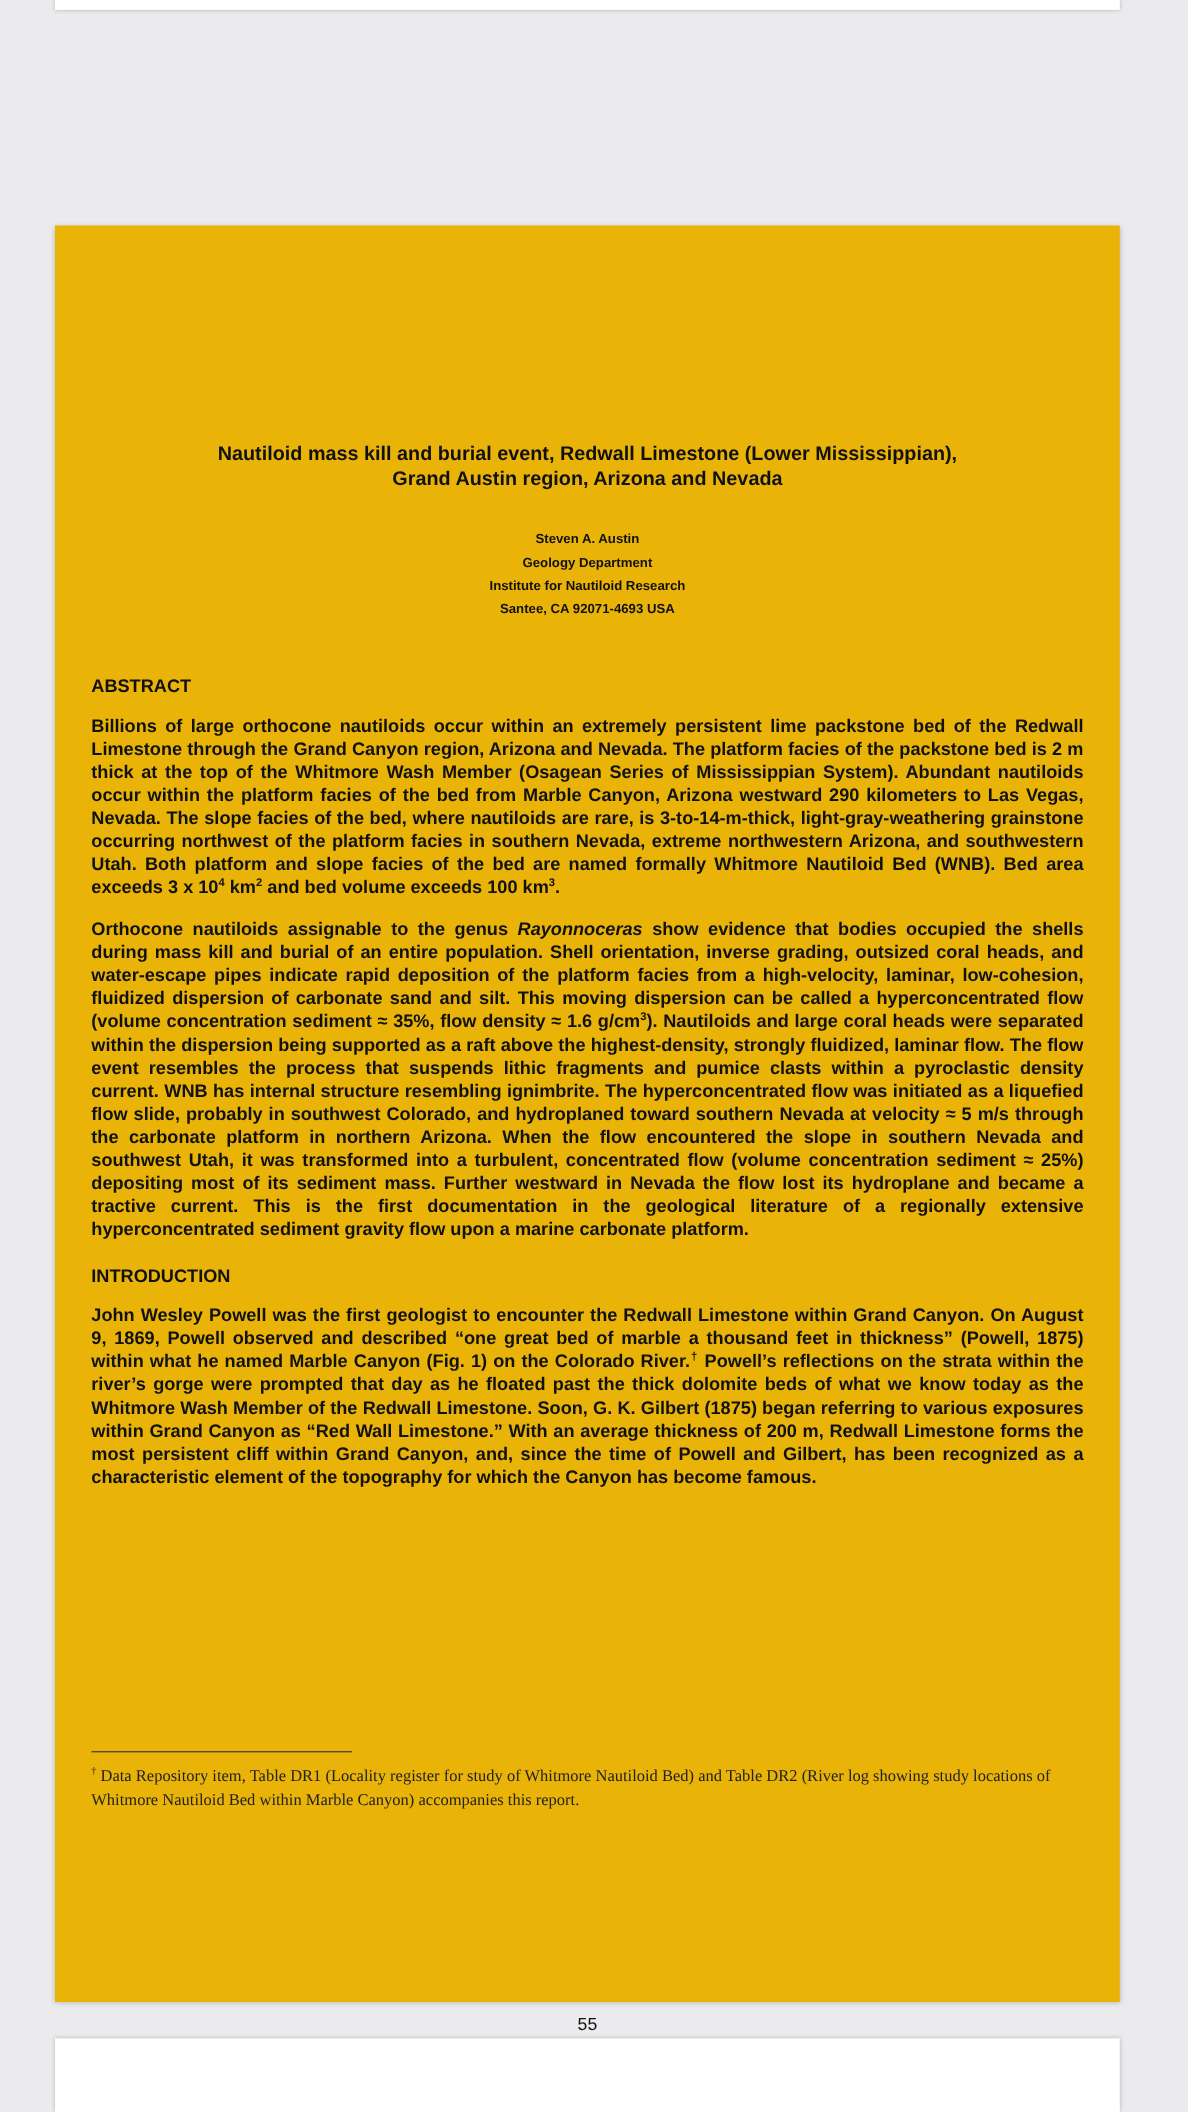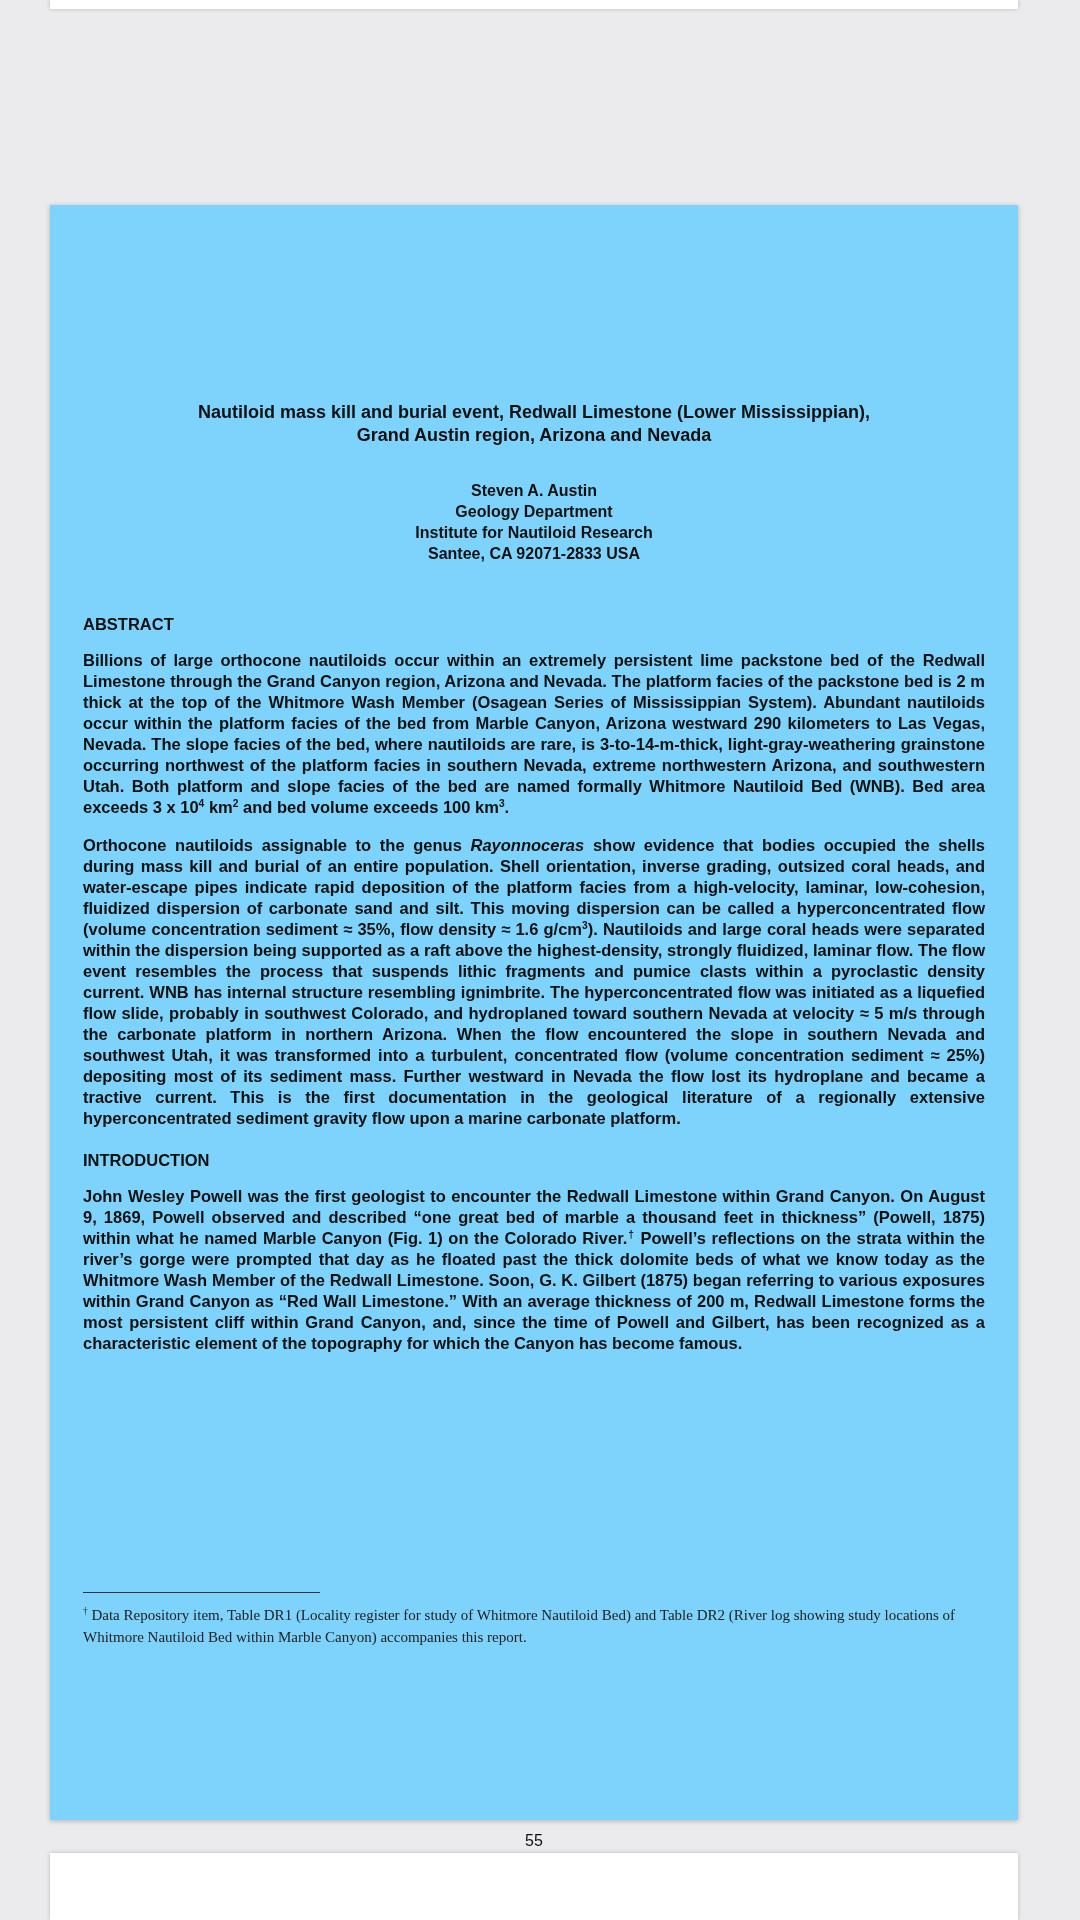--- a/index.html
+++ b/index.html
@@ -10,33 +10,33 @@
     color:#111;
   }
   .page-edge{
     position:absolute;left:50px;width:968px;background:#ffffff;
     box-shadow:0 0 4px rgba(0,0,0,.22);
   }
   #prev-page-edge{top:0;height:9px;}
   #next-page-edge{top:1853px;height:67px;}
   #main-page{
     position:absolute;left:50px;top:205px;width:968px;height:1615px;
-    background:#7dd3fc;box-shadow:0 1px 5px rgba(0,0,0,.25);
+    background:#eab308;box-shadow:0 1px 5px rgba(0,0,0,.25);
   }
   .content{
     position:absolute;left:33px;right:33px;top:0;
     font-size:16.5px;line-height:21px;
   }
   .title{
     margin-top:196px;text-align:center;font-weight:bold;
     font-size:18px;line-height:23px;
   }
   .authors{
     margin-top:33px;text-align:center;font-weight:bold;
-    font-size:16px;line-height:21px;
+    font-size:12px;line-height:21px;
   }
   .keywords{margin-top:56px;max-width:770px;}
   .sec-heading{margin-top:50px;font-weight:bold;}
   .sec-heading.intro{margin-top:21px;}
   .para{margin-top:15px;text-align:justify;font-weight:bold;}
   .para.mid{margin-top:17px;}
   sup{font-size:0.62em;line-height:0;vertical-align:super;}
   i{font-style:italic;}
   b{font-weight:bold;}
   .footnote-area{
@@ -65,21 +65,21 @@
 
     <div class="title">
       <div>Nautiloid mass kill and burial event, Redwall Limestone (Lower Mississippian),</div>
       <div>Grand Austin region, Arizona and Nevada</div>
     </div>
 
     <div class="authors">
       <div>Steven A. Austin</div>
       <div>Geology Department</div>
       <div>Institute for Nautiloid Research</div>
-      <div>Santee, CA 92071-2833 USA</div>
+      <div>Santee, CA 92071-4693 USA</div>
     </div>
 
 
     <div class="sec-heading">ABSTRACT</div>
 
     <div class="para"><span>Billions of large orthocone nautiloids occur within an extremely persistent lime packstone bed of the Redwall Limestone through the Grand Canyon region, Arizona and Nevada.  The platform facies of the packstone bed is 2 m thick at the top of the Whitmore Wash Member (Osagean Series of Mississippian System).  Abundant nautiloids occur within the platform facies of the bed from Marble Canyon, Arizona westward 290 kilometers to Las Vegas, Nevada.  The slope facies of the bed, where nautiloids are rare, is 3-to-14-m-thick, light-gray-weathering grainstone occurring northwest of the platform facies in southern Nevada, extreme northwestern Arizona, and southwestern Utah.  Both platform and slope facies of the bed are named formally Whitmore Nautiloid Bed (WNB).  Bed area exceeds 3 x 10</span><sup>4</sup><span> km</span><sup>2</sup><span> and bed volume exceeds 100 km</span><sup>3</sup><span>.</span></div>
 
     <div class="para mid"><span>Orthocone nautiloids assignable to the genus </span><i>Rayonnoceras</i><span> show evidence that bodies occupied the shells during mass kill and burial of an entire population.  Shell orientation, inverse grading, outsized coral heads, and water-escape pipes indicate rapid deposition of the platform facies from a high-velocity, laminar, low-cohesion, fluidized dispersion of carbonate sand and silt.  This moving dispersion can be called a hyperconcentrated flow (volume concentration sediment ≈ 35%, flow density ≈ 1.6 g/cm</span><sup>3</sup><span>).  Nautiloids and large coral heads were separated within the dispersion being supported as a raft above the highest-density, strongly fluidized, laminar flow.  The flow event resembles the process that suspends lithic fragments and pumice clasts within a pyroclastic density current.  WNB has internal structure resembling ignimbrite.  The hyperconcentrated flow was initiated as a liquefied flow slide, probably in southwest Colorado, and hydroplaned toward southern Nevada at velocity ≈ 5 m/s through the carbonate platform in northern Arizona.  When the flow encountered the slope in southern Nevada and southwest Utah, it was transformed into a turbulent, concentrated flow (volume concentration sediment ≈ 25%) depositing most of its sediment mass.  Further westward in Nevada the flow lost its hydroplane and became a tractive current.  This is the first documentation in the geological literature of a regionally extensive hyperconcentrated sediment gravity flow upon a marine carbonate platform.</span></div>
 
     <div class="sec-heading intro">INTRODUCTION</div>

